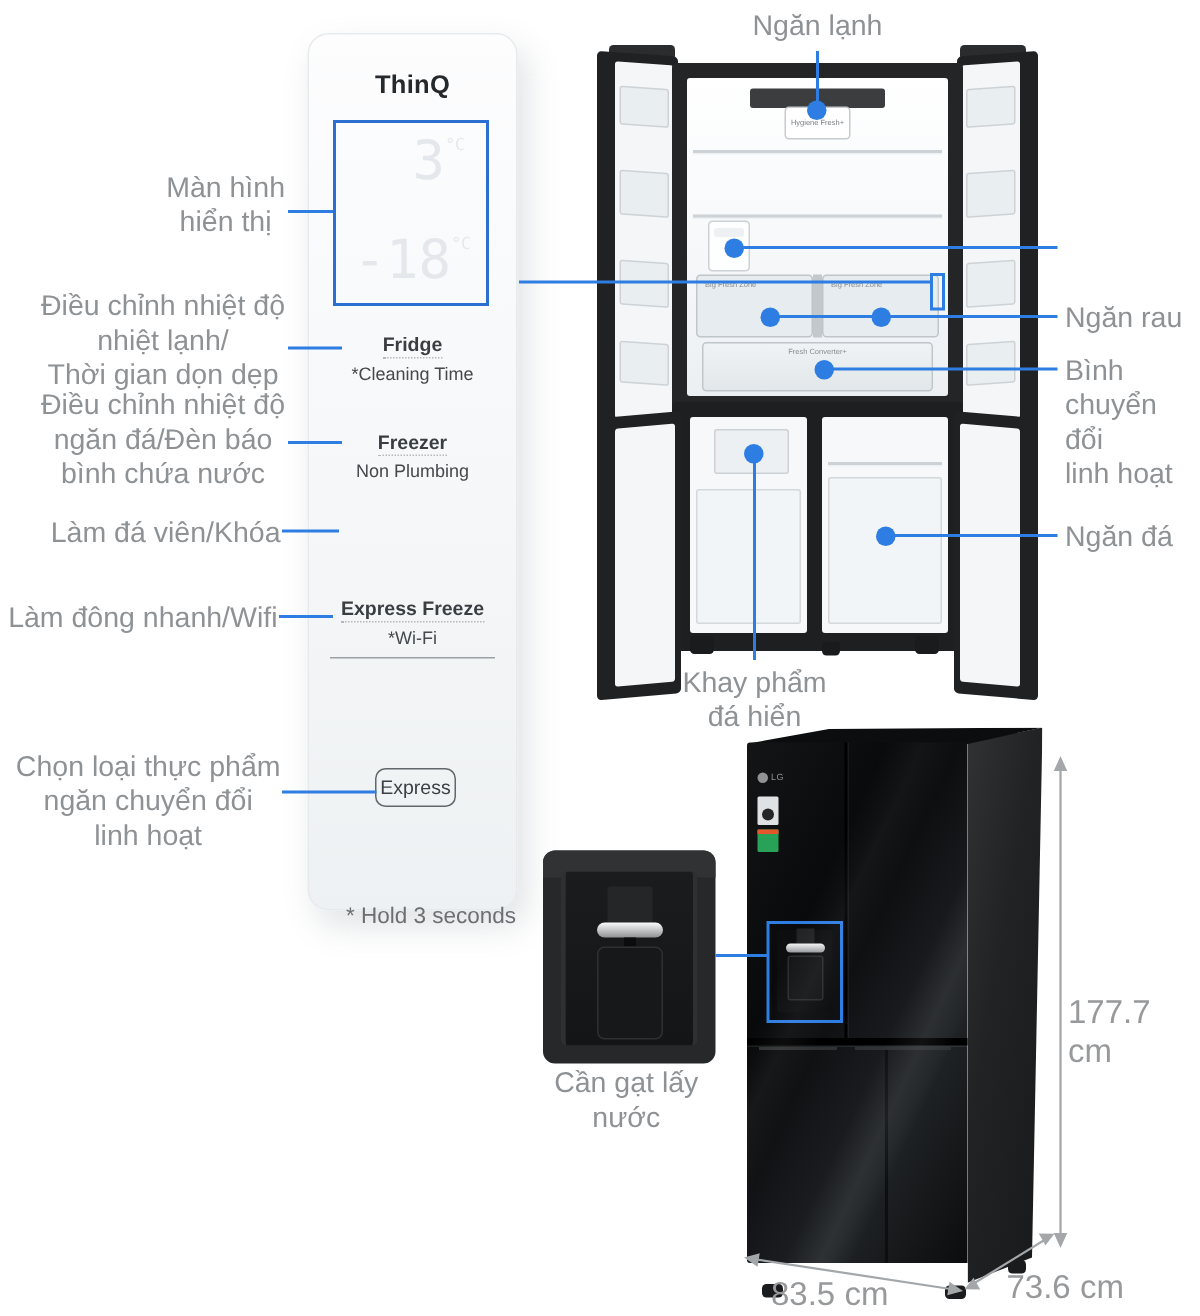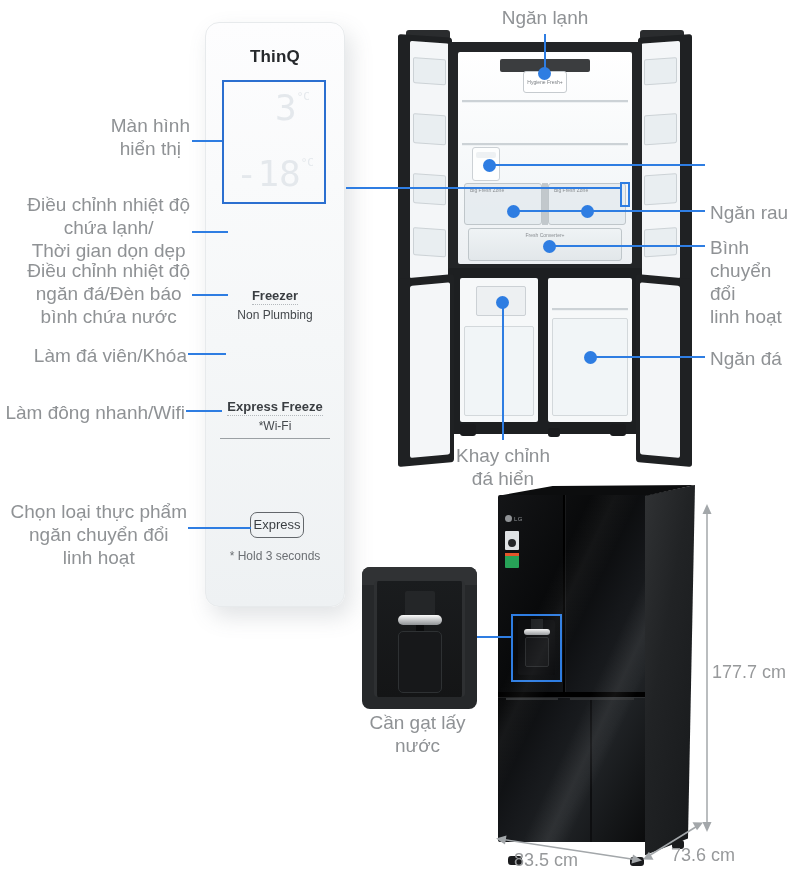--- a/index.html
+++ b/index.html
@@ -13,41 +13,41 @@
   #stage{position:relative;width:800px;height:877px;background:#fff;overflow:hidden;}
 
   
   .co{position:absolute;color:var(--label);font-size:19px;line-height:23px;z-index:40;}
   .co.r{text-align:center;}
   .co.c{text-align:center;}
   .lineh{position:absolute;height:2px;background:var(--accent);z-index:35;}
   .linev{position:absolute;width:2px;background:var(--accent);z-index:35;}
   .dot{position:absolute;width:13px;height:13px;border-radius:50%;background:var(--accent);z-index:36;}
   .bluerect{position:absolute;border:2px solid var(--accent);background:rgba(255,255,255,.05);z-index:36;}
-  .dimtext{position:absolute;color:var(--dim);font-size:18px;z-index:40;}
+  .dimtext{position:absolute;color:var(--dim);font-size:22px;z-index:40;}
   .dimsvg{position:absolute;z-index:38;}
 
   
   .panel{position:absolute;left:205px;top:22px;width:140px;height:585px;border-radius:14px;
     background:linear-gradient(180deg,#fdfdfe 0%,#f5f7f8 55%,#eef1f3 100%);
     border:1px solid #e7eaec;box-shadow:6px 10px 22px rgba(90,100,110,.18);z-index:10;}
   .brand{position:absolute;top:24px;left:0;width:100%;text-align:center;font-size:17px;font-weight:bold;color:#26292c;letter-spacing:.2px;}
   .display-box{position:absolute;left:16px;top:57px;width:104px;height:124px;border:2px solid #2b6fd0;}
   .seg{position:absolute;color:#e4e8ec;font-family:"DejaVu Sans Mono",monospace;font-size:36px;line-height:36px;}
   .seg .unit{font-size:11px;vertical-align:top;line-height:14px;}
   .seg.top{right:14px;top:8px;}
   .seg.bot{right:10px;bottom:10px;}
   .pkey{position:absolute;left:0;width:100%;text-align:center;}
   .pkey .t{display:inline-block;font-size:13px;font-weight:600;color:#3a3e42;border-bottom:1px dotted #b4b9bd;padding-bottom:1px;}
   .pkey .s{font-size:12px;color:#45494d;margin-top:3px;}
   .pdivider{position:absolute;left:14px;right:14px;top:415px;height:1px;background:#9ba0a4;}
   .foods{position:absolute;left:0;top:428px;width:100%;text-align:center;font-size:13px;color:#3a3e42;line-height:18px;}
   .selectbtn{position:absolute;left:44px;top:489px;width:54px;height:26px;border:1.3px solid #63676b;border-radius:7px;
     background:transparent;font-size:13px;color:#3b3f43;text-align:center;line-height:23px;}
-  .footnote{position:absolute;left:0;top:526px;width:100%;text-align:center;font-size:12px;color:#6b6f73;}
+  .footnote{position:absolute;left:0;top:579px;width:100%;text-align:right;font-size:15px;color:#6b6f73;}
 
   
   .fridge-open{position:absolute;left:398px;top:30px;width:294px;height:412px;z-index:5;}
   .fo{position:absolute;}
   .hinge-top{background:#2a2c2e;border-radius:3px;height:10px;width:44px;top:0;}
   .door{background:#1f2123;border-radius:3px;}
   .doorface{position:absolute;background:#f4f6f8;border-radius:2px;}
   .bin{position:absolute;left:3px;right:3px;background:#e9eef1;border:1px solid #ccd2d6;border-radius:2px;}
   .cabinet{left:50px;top:12px;width:194px;height:254px;background:#232527;border-radius:3px;}
   .interior{position:absolute;left:10px;top:10px;width:174px;height:212px;border-radius:2px;
@@ -116,20 +116,24 @@
 <body>
 
 <div id="stage">
 
   <div class="panel">
     <div class="brand">ThinQ</div>
     <div class="display-box">
       <div class="seg top"><span>3</span><span class="unit">°C</span></div>
       <div class="seg bot"><span>-18</span><span class="unit">°C</span></div>
     </div>
+    <div class="pkey" style="top:198px;">
+      <div><span class="t">Fridge</span></div>
+      <div class="s">*Cleaning Time</div>
+    </div>
     <div class="pkey" style="top:263px;">
       <div><span class="t">Freezer</span></div>
       <div class="s">Non Plumbing</div>
     </div>
     <div class="pkey" style="top:374px;">
       <div><span class="t">Express Freeze</span></div>
       <div class="s">*Wi-Fi</div>
     </div>
     <div class="pdivider"></div>
     <div class="selectbtn">Express</div>
@@ -233,21 +237,21 @@
       <div class="paddle"></div>
     </div>
   </div>
 
   <div class="co r" style="right:610px;top:114px;">
     <div>Màn hình</div>
     <div>hiển thị</div>
   </div>
   <div class="co r" style="right:610px;top:193px;">
     <div>Điều chỉnh nhiệt độ</div>
-    <div>chứa lạnh/</div>
+    <div>nhiệt lạnh/</div>
     <div>Thời gian dọn dẹp</div>
   </div>
   <div class="co r" style="right:610px;top:259px;">
     <div>Điều chỉnh nhiệt độ</div>
     <div>ngăn đá/Đèn báo</div>
     <div>bình chứa nước</div>
   </div>
   <div class="co r" style="right:613px;top:344px;">Làm đá viên/Khóa</div>
   <div class="co r" style="right:615px;top:401px;">Làm đông nhanh/Wifi</div>
   <div class="co r" style="right:613px;top:500px;">
@@ -258,21 +262,21 @@
 
   <div class="co c" style="left:475px;top:6px;width:140px;">Ngăn lạnh</div>
   <div class="co" style="left:710px;top:201px;">Ngăn rau</div>
   <div class="co" style="left:710px;top:236px;">
     <div>Bình</div>
     <div>chuyển đổi</div>
     <div>linh hoạt</div>
   </div>
   <div class="co" style="left:710px;top:347px;">Ngăn đá</div>
   <div class="co c" style="left:442px;top:444px;width:122px;">
-    <div>Khay chỉnh</div>
+    <div>Khay phẩm</div>
     <div>đá hiển</div>
   </div>
   <div class="co c" style="left:345px;top:711px;width:145px;text-align:center;">Cần gạt lấy nước</div>
 
   <div class="lineh" style="left:192px;top:140px;width:30px;"></div>
   <div class="lineh" style="left:192px;top:231px;width:36px;"></div>
   <div class="lineh" style="left:192px;top:294px;width:36px;"></div>
   <div class="lineh" style="left:188px;top:353px;width:38px;"></div>
   <div class="lineh" style="left:186px;top:410px;width:36px;"></div>
   <div class="lineh" style="left:188px;top:527px;width:63px;"></div>

